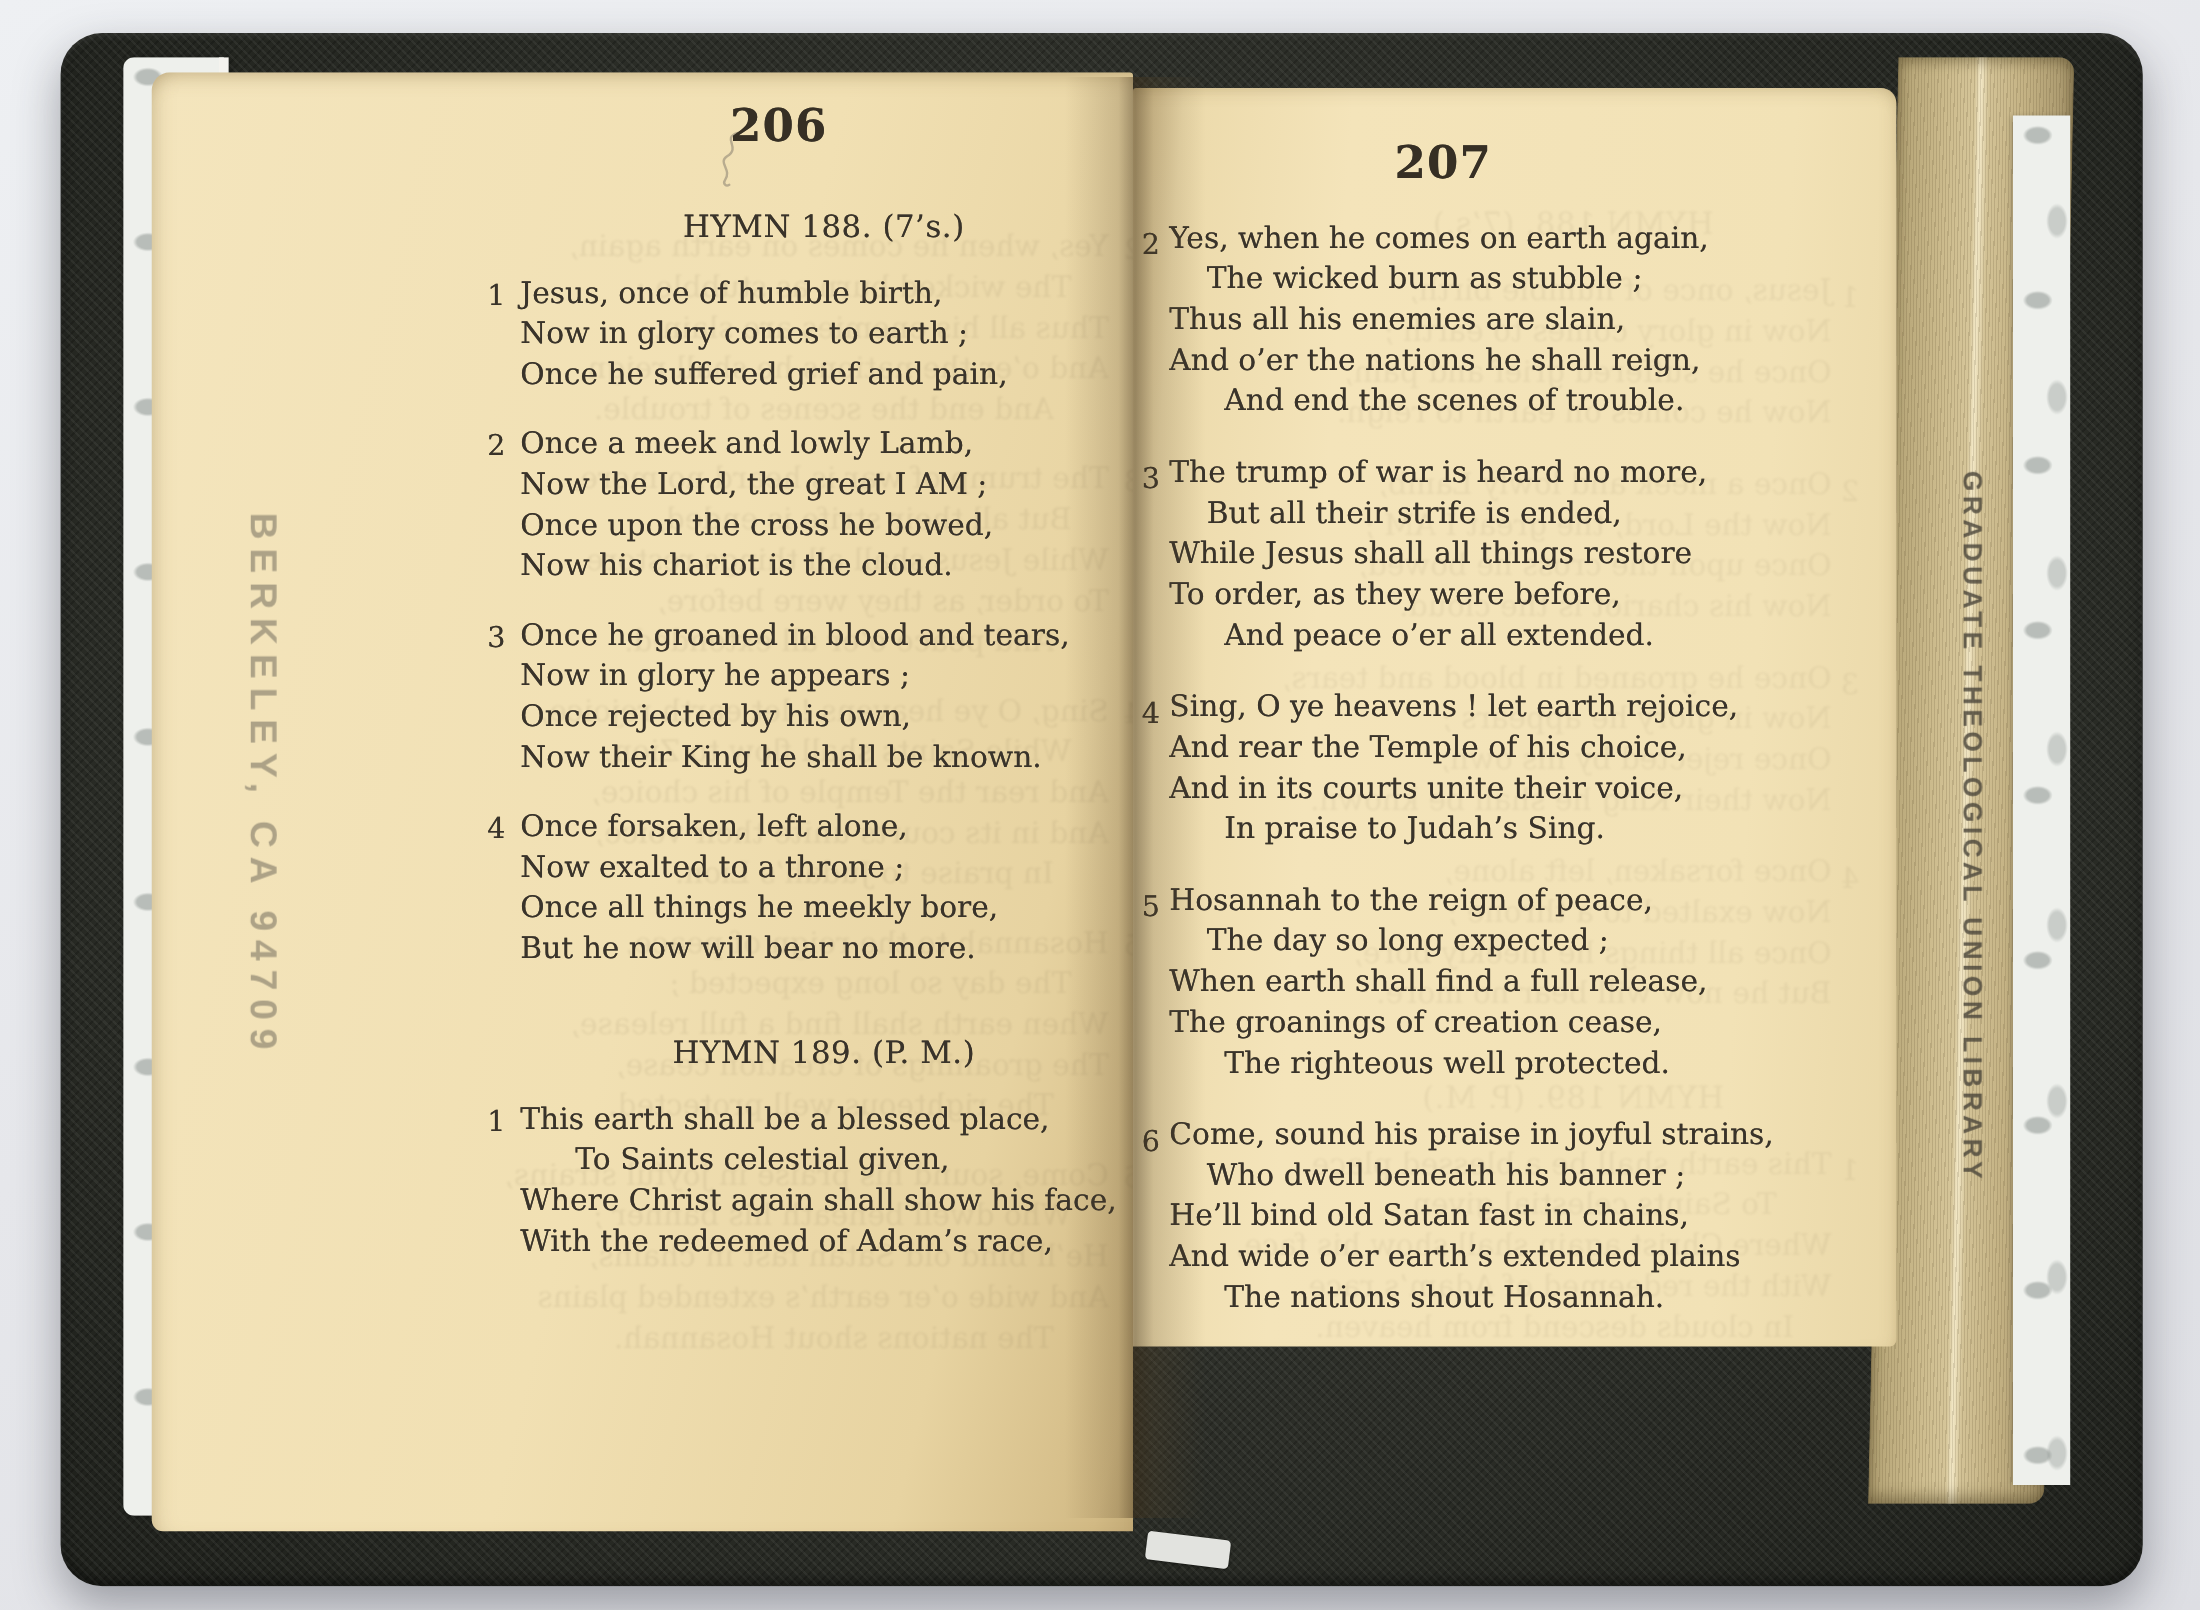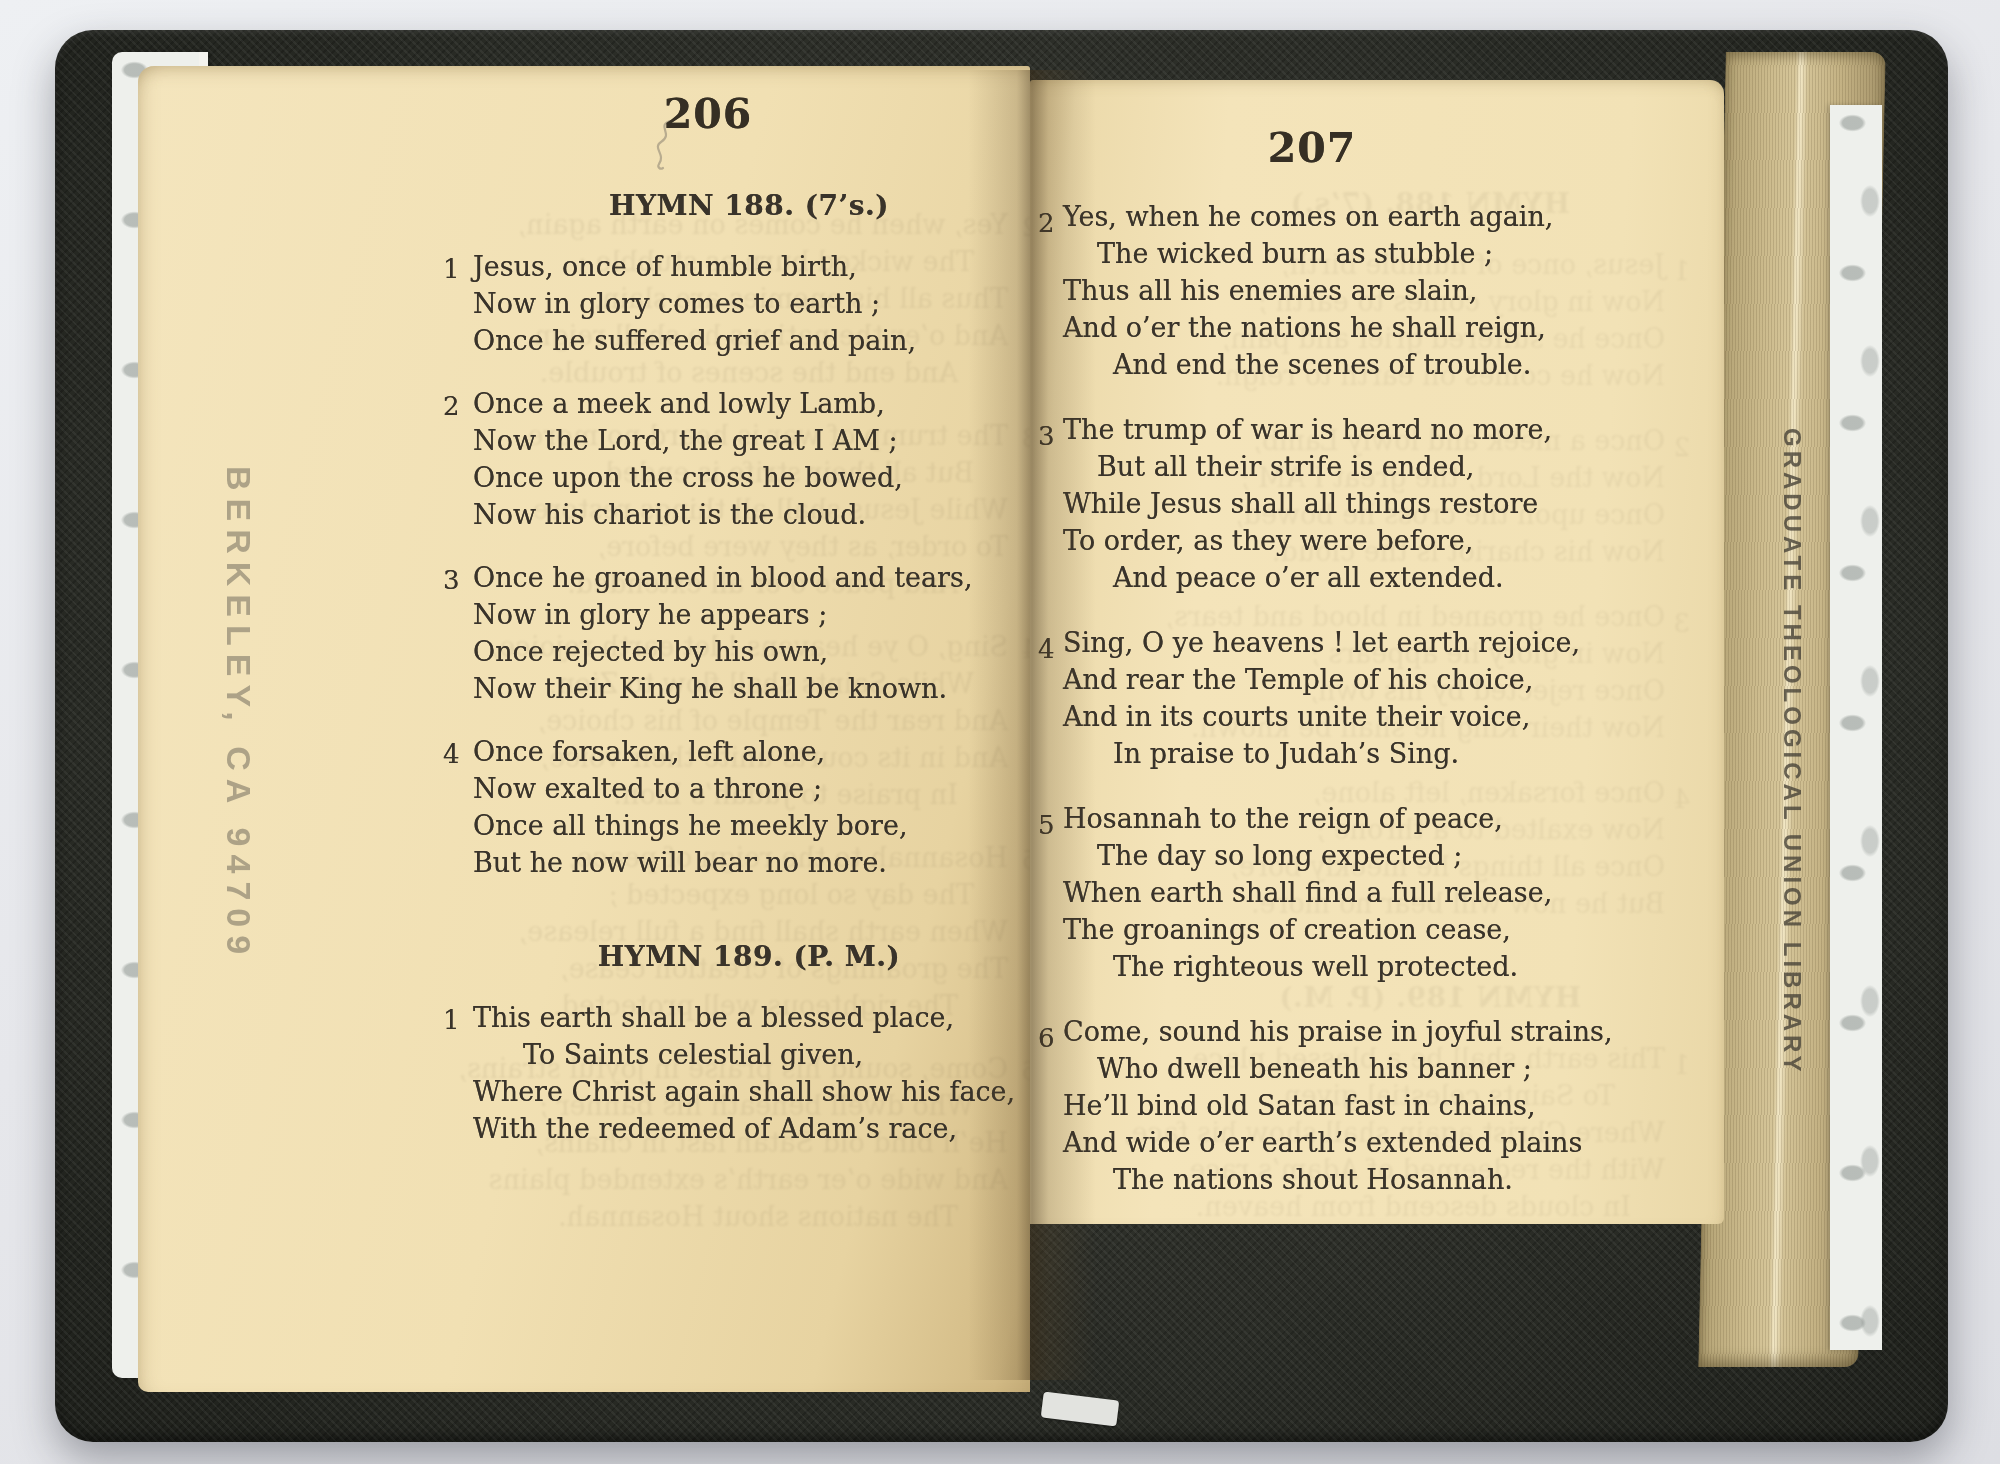--- a/index.html
+++ b/index.html
@@ -57,21 +57,21 @@
 
   
   .pageno{position:absolute;font-weight:bold;font-size:41px;letter-spacing:1px;
     text-align:center;width:480px;color:#362f24;text-shadow:0 0 .6px rgba(54,47,36,.8)}
   .pageno-left{left:330px;top:24px}
   .pageno-right{left:42px;top:44px}
   .content{position:absolute;font-size:27px;line-height:37px;
     text-shadow:0 0 .6px rgba(57,51,42,.75)}
   #left-content{left:305px;top:120px;width:600px}
   #right-content{left:8px;top:118px;width:660px}
-  .hymn-heading{font-weight:bold;font-size:28px;line-height:40px;letter-spacing:.5px;
+  .hymn-heading{font-weight:normal;font-size:28px;line-height:40px;letter-spacing:.5px;
     width:480px;text-align:center;margin:0 0 22px 66px;white-space:nowrap}
   .page-right .hymn-heading{margin-left:20px}
   .verse + .hymn-heading{margin-top:56px}
   .verse{position:relative;padding-left:30px;margin-bottom:26px}
   .page-right .verse{padding-left:25px;margin-bottom:28px}
   .vnum{position:absolute;left:0;top:3px;font-size:26px}
   .page-right .vnum{top:7px}
   .vline{white-space:nowrap}
   .ind1{padding-left:34px}
   .ind2{padding-left:50px}

